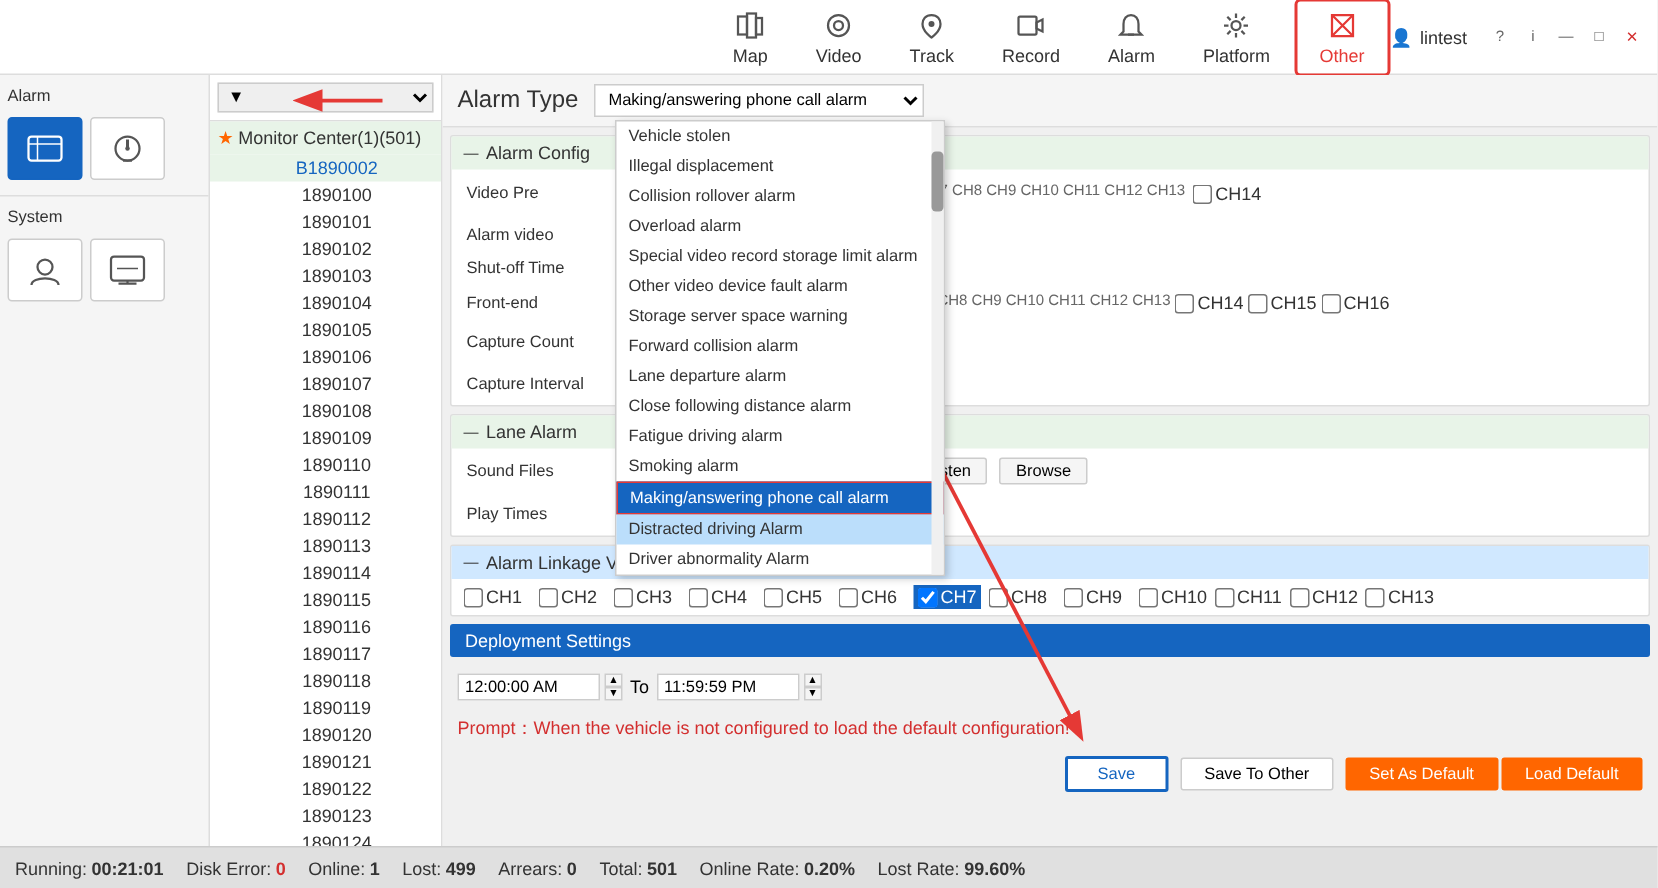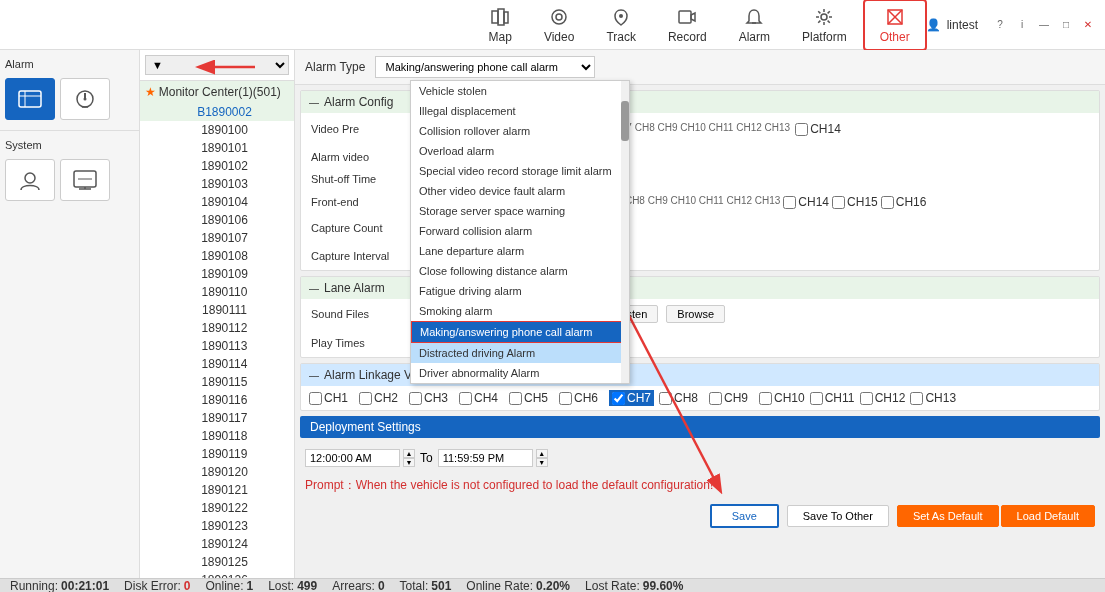--- a/index.html
+++ b/index.html
@@ -181,21 +181,21 @@
     
     .alarm-type-bar {
       background: #f5f5f5;
       padding: 6px 10px;
       display: flex;
       align-items: center;
       gap: 10px;
       border-bottom: 1px solid #ddd;
     }
     .alarm-type-label {
-      font-size: 12px;
+      font-size: 16px;
       color: #333;
     }
     .alarm-type-select {
       width: 220px;
       border: 1px solid #ccc;
       padding: 3px 5px;
       font-size: 11px;
       background: #fff;
     }
 
@@ -391,21 +391,21 @@
       font-size: 11px;
       border-radius: 2px;
     }
 
     
     .status-bar {
       position: absolute;
       bottom: 0;
       left: 0;
       right: 0;
-      height: 14px;
+      height: 28px;
       background: #e0e0e0;
       display: flex;
       align-items: center;
       padding: 0 10px;
       gap: 15px;
       font-size: 11px;
       color: #333;
       border-top: 1px solid #ccc;
     }
     .status-item { display: flex; gap: 3px; }
@@ -593,20 +593,24 @@
           <span class="dot"></span>
           <span>1890102</span>
         </div>
         <div class="tree-subitem">
           <span class="dot"></span>
           <span>1890103</span>
         </div>
         <div class="tree-subitem">
           <span class="dot"></span>
           <span>1890104</span>
+        </div>
+        <div class="tree-subitem">
+          <span class="dot"></span>
+          <span>1890105</span>
         </div>
         <div class="tree-subitem">
           <span class="dot"></span>
           <span>1890106</span>
         </div>
         <div class="tree-subitem">
           <span class="dot"></span>
           <span>1890107</span>
         </div>
         <div class="tree-subitem">

